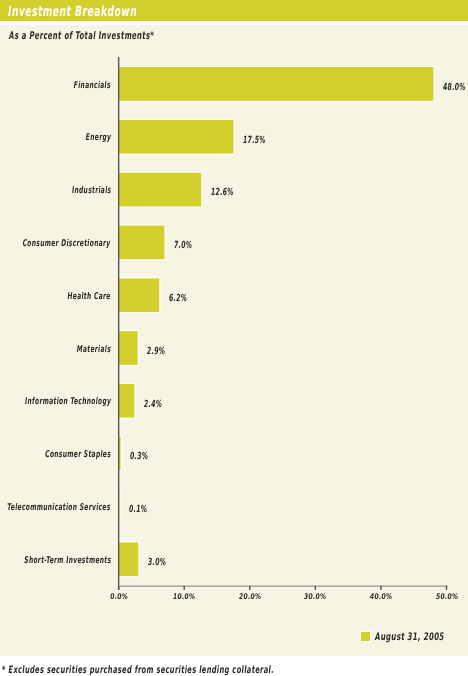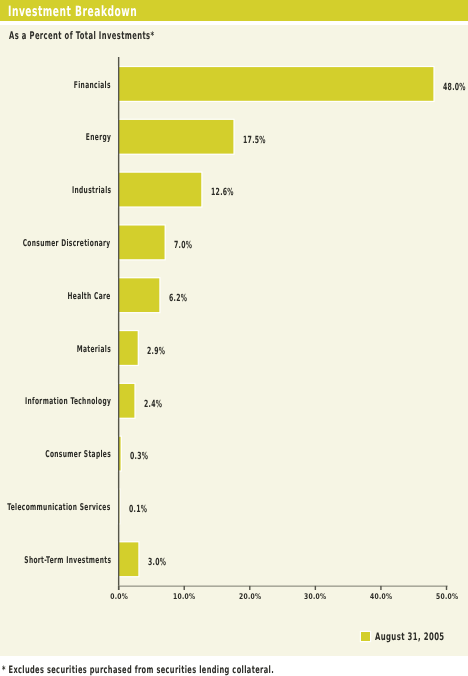--- a/index.html
+++ b/index.html
@@ -1,20 +1,20 @@
 <!DOCTYPE html>
 <html><head>
 <meta charset="utf-8">
 <title>Investment Breakdown</title>
 <style>
   html,body{margin:0;padding:0;}
   body{width:468px;height:676px;background:#ffffff;
        font-family:"DejaVu Sans Condensed","DejaVu Sans",sans-serif;overflow:hidden;
        -webkit-font-smoothing:antialiased;text-rendering:geometricPrecision;}
-  #root{position:relative;width:468px;height:676px;background:#ffffff;}
+  #root{position:relative;width:468px;height:676px;background:#ffffff;font-style:italic;}
 
   
   .panel{position:absolute;left:0;top:24.5px;width:468px;height:631.5px;background:#f6f5e4;}
 
   
   .titlebar{position:absolute;left:0;top:0;width:468px;height:20.6px;background:#d3cf2c;}
   .title{position:absolute;left:8.1px;top:3.9px;font-size:14.2px;font-weight:bold;color:#ffffff;
          white-space:nowrap;letter-spacing:0.7px;transform:scaleX(0.715);transform-origin:0 0;}
   .subtitle{position:absolute;left:8.5px;top:30.2px;font-size:10.6px;font-weight:bold;color:#2b2b26;
             white-space:nowrap;letter-spacing:0.55px;transform:scaleX(0.711);transform-origin:0 0;}

